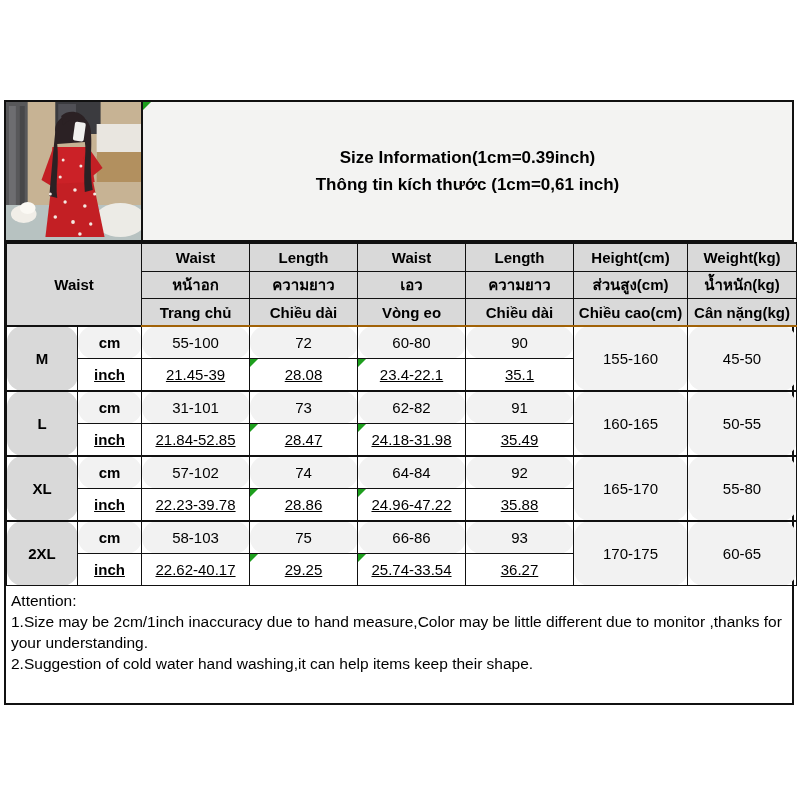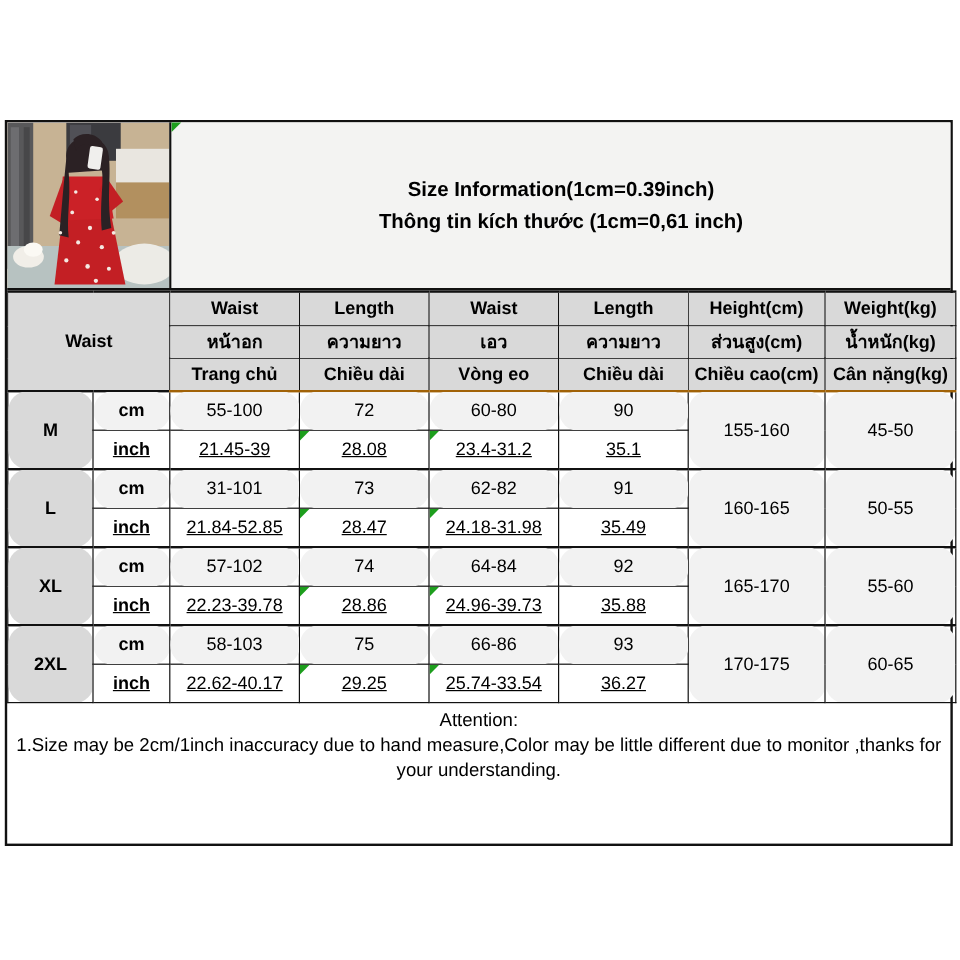--- a/index.html
+++ b/index.html
@@ -21,21 +21,21 @@
   tr.hdr-vi td{border-bottom:2px solid #a16207;}
   td.size-cell{background:#d9d9d9;font-weight:700;font-size:25px;}
   td.size-name{background:#d9d9d9;font-weight:700;font-size:15px;}
   tr.cm-row td{height:31px;border-radius:16px;}
   tr.inch-row td{height:31px;text-decoration:underline;}
   tr.group-start td{border-top:2px solid #111;}
   td.band{background:#f2f2f2;}
   td.unit{font-weight:700;font-size:15px;}
   td.val{font-weight:400;font-size:15px;}
   
-  .attention{flex:1;padding:4px 5px 0 5px;font-size:15.5px;line-height:21px;font-weight:400;text-align:center;}
+  .attention{flex:1;padding:4px 5px 0 5px;font-size:15.5px;line-height:21px;font-weight:400;}
   .attention div{white-space:normal;}
 </style>
 </head>
 <body>
 
 <div class="frame">
 
   <div class="top-row">
     <div class="photo-cell">
 
@@ -130,21 +130,21 @@
         <td class="val band">72</td>
         <td class="val band">60-80</td>
         <td class="val band">90</td>
         <td rowspan="2" class="val band">155-160</td>
         <td rowspan="2" class="val band">45-50</td>
       </tr>
       <tr class="inch-row">
         <td class="unit">inch</td>
         <td class="val">21.45-39</td>
         <td class="val"><span class="gt tl"></span><span>28.08</span></td>
-        <td class="val"><span class="gt tl"></span><span>23.4-31.2</span></td>
+        <td class="val"><span class="gt tl"></span><span>23.4-22.1</span></td>
         <td class="val">35.1</td>
       </tr>
 
       <tr class="cm-row group-start">
         <td rowspan="2" class="size-name">L</td>
         <td class="unit band">cm</td>
         <td class="val band">31-101</td>
         <td class="val band">73</td>
         <td class="val band">62-82</td>
         <td class="val band">91</td>
@@ -160,27 +160,27 @@
       </tr>
 
       <tr class="cm-row group-start">
         <td rowspan="2" class="size-name">XL</td>
         <td class="unit band">cm</td>
         <td class="val band">57-102</td>
         <td class="val band">74</td>
         <td class="val band">64-84</td>
         <td class="val band">92</td>
         <td rowspan="2" class="val band">165-170</td>
-        <td rowspan="2" class="val band">55-60</td>
+        <td rowspan="2" class="val band">55-80</td>
       </tr>
       <tr class="inch-row">
         <td class="unit">inch</td>
         <td class="val">22.23-39.78</td>
         <td class="val"><span class="gt tl"></span><span>28.86</span></td>
-        <td class="val"><span class="gt tl"></span><span>24.96-39.73</span></td>
+        <td class="val"><span class="gt tl"></span><span>24.96-47.22</span></td>
         <td class="val">35.88</td>
       </tr>
 
       <tr class="cm-row group-start">
         <td rowspan="2" class="size-name">2XL</td>
         <td class="unit band">cm</td>
         <td class="val band">58-103</td>
         <td class="val band">75</td>
         <td class="val band">66-86</td>
         <td class="val band">93</td>
@@ -193,15 +193,16 @@
         <td class="val"><span class="gt tl"></span><span>29.25</span></td>
         <td class="val"><span class="gt tl"></span><span>25.74-33.54</span></td>
         <td class="val">36.27</td>
       </tr>
     </tbody>
   </table>
 
   <div class="attention">
     <div>Attention:</div>
     <div>1.Size may be 2cm/1inch inaccuracy due to hand measure,Color may be little different due to monitor ,thanks for your understanding.</div>
+    <div>2.Suggestion of cold water hand washing,it can help items keep their shape.</div>
   </div>
 
 </div>
 
 </body></html>

